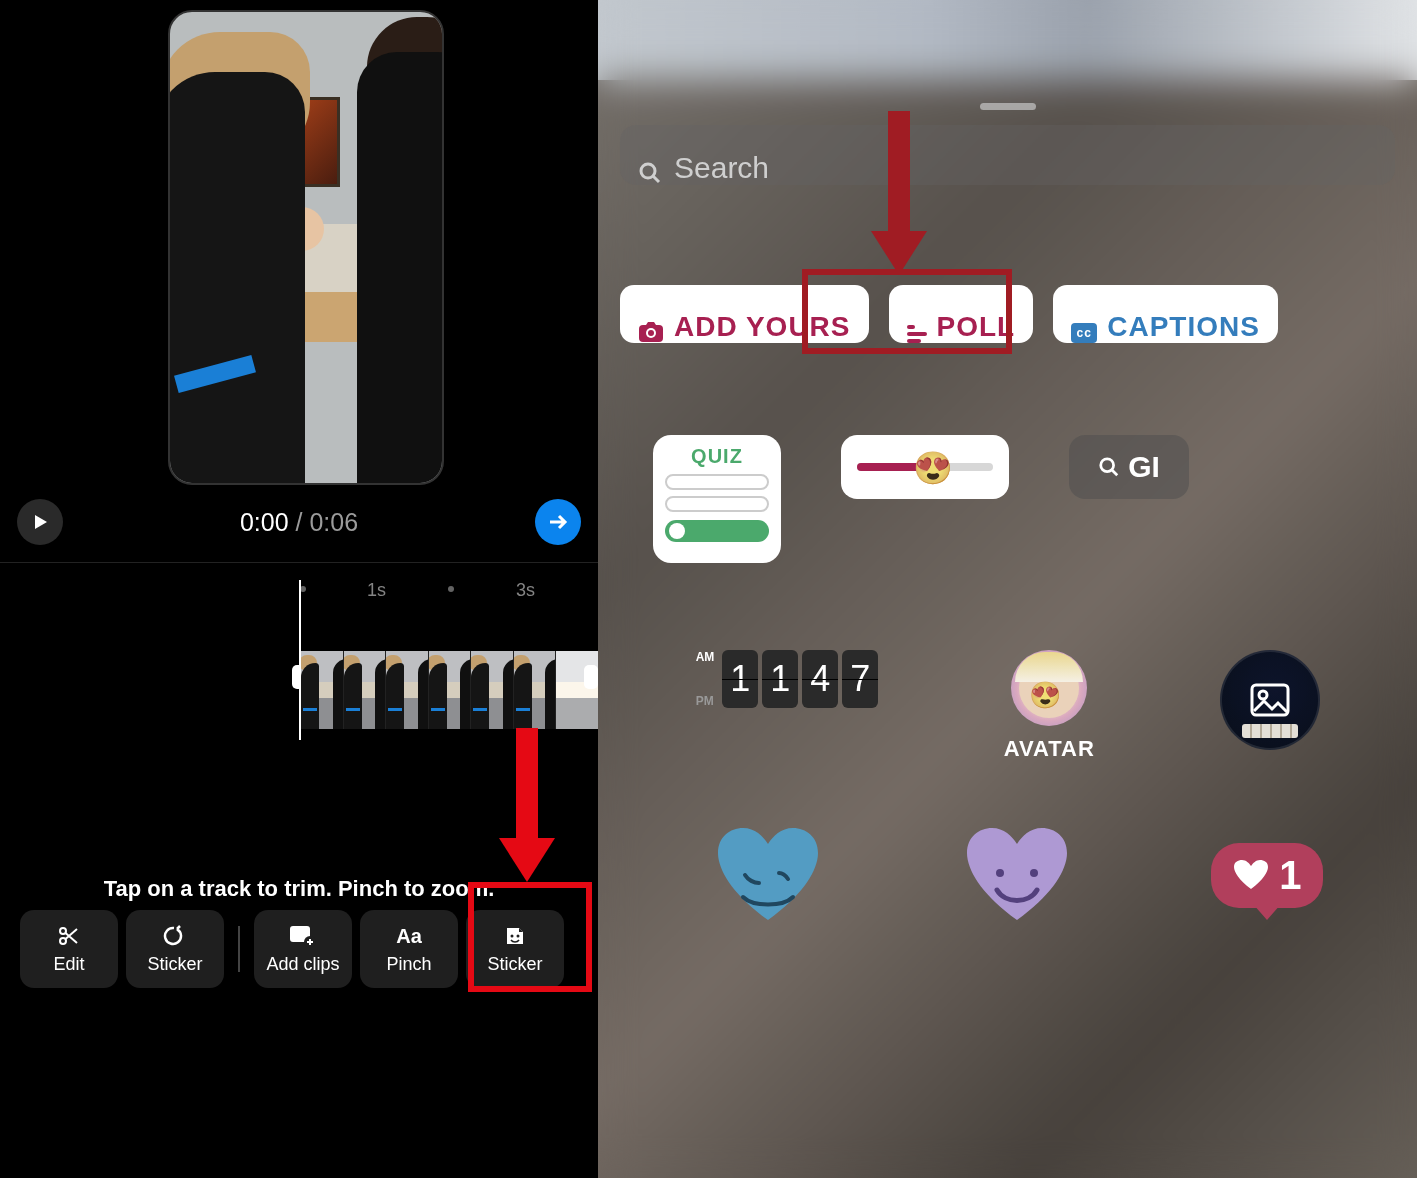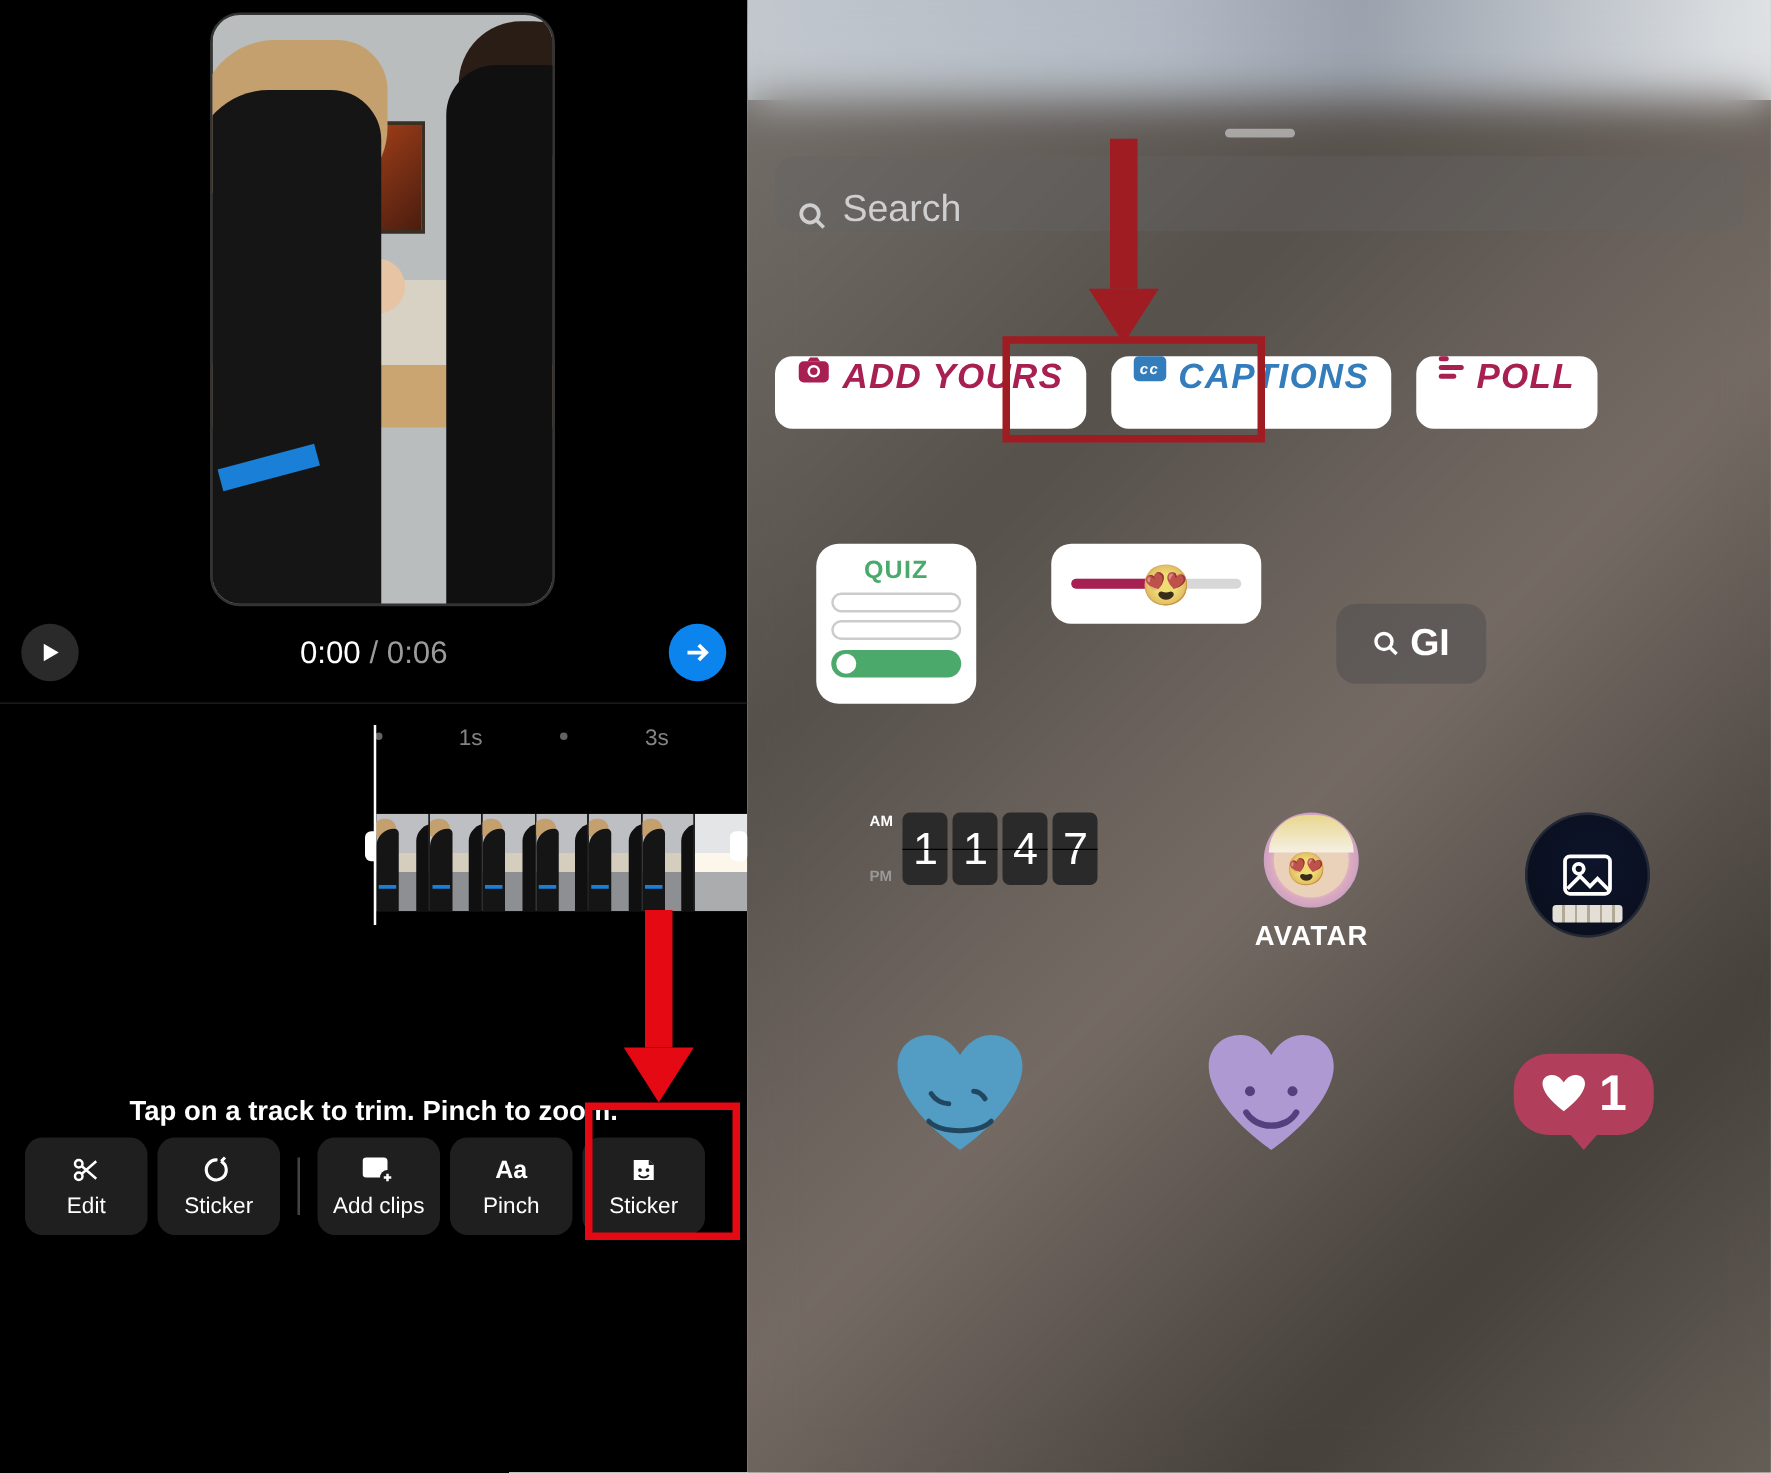--- a/index.html
+++ b/index.html
@@ -58,38 +58,38 @@
   .arrow-stem { width:22px; height:110px; background:#e50914; }
   .arrow-head { width:0; height:0; border-left:28px solid transparent; border-right:28px solid transparent; border-top:44px solid #e50914; position:relative; left:-17px; }
 
   
   .sheet { position:absolute; left:0; right:0; top:95px; bottom:0; }
   .grabber { position:absolute; left:50%; top:8px; width:56px; height:7px; background:rgba(200,200,200,.7); border-radius:4px; transform:translateX(-50%); }
   .search-bar { position:absolute; left:22px; right:22px; top:30px; height:60px; background:rgba(100,100,100,.35); border-radius:16px; display:flex; align-items:flex-end; padding:0 18px; gap:12px; color:#cfcfcf; font-size:30px; }
   .search-bar svg { width:24px; height:24px; stroke:#cfcfcf; stroke-width:3; fill:none; }
 
   .chips { position:absolute; left:22px; top:190px; display:flex; gap:20px; }
-  .chip { background:#fff; border-radius:14px; height:58px; display:flex; align-items:flex-start; padding:0 18px; gap:10px; font-size:28px; font-weight:800; letter-spacing:1px;font-style:italic; }
+  .chip { background:#fff; border-radius:14px; height:58px; display:flex; align-items:flex-end; padding:0 18px; gap:10px; font-size:28px; font-weight:800; letter-spacing:1px; }
   .chip.pink { color:#ec0a5c; }
   .chip.blue { color:#0b84ee; }
   .cc-badge { width:26px; height:20px; background:#0b84ee; color:#fff; font-size:12px; font-weight:900; border-radius:4px; display:flex; align-items:center; justify-content:center; }
   .poll-ico { display:flex; flex-direction:column; gap:3px; }
   .poll-ico div { height:4px; background:#ec0a5c; border-radius:2px; }
 
   .row2 { position:absolute; left:55px; top:340px; display:flex; gap:60px; }
   .quiz { width:128px; height:128px; background:#fff; border-radius:18px; display:flex; flex-direction:column; align-items:center; padding:10px 12px 8px; }
   .quiz .q { color:#1db954; font-weight:900; font-size:20px; letter-spacing:1px; }
   .quiz .opt { width:100%; height:16px; border:2px solid #ccc; border-radius:10px; margin-top:6px; }
   .quiz .sel { width:100%; height:22px; background:#1db954; border-radius:12px; margin-top:8px; position:relative; }
   .quiz .sel::before { content:""; position:absolute; left:4px; top:3px; width:16px; height:16px; border-radius:50%; background:#fff; }
   .slider-card { width:168px; height:64px; background:#fff; border-radius:16px; position:relative; }
   .slider-card .track { position:absolute; left:16px; right:16px; top:28px; height:8px; background:#d7d7d7; border-radius:5px; }
   .slider-card .fill { position:absolute; left:16px; top:28px; height:8px; width:70px; background:#ec0a5c; border-radius:5px; }
   .slider-card .emo { position:absolute; left:72px; top:14px; font-size:32px; }
-  .gif-btn { width:120px; height:64px; background:rgba(80,80,80,.55); border-radius:16px; display:flex; align-items:center; justify-content:center; gap:8px; color:#fff; font-size:30px; font-weight:700;margin-top:48px; }
+  .gif-btn { width:120px; height:64px; background:rgba(80,80,80,.55); border-radius:16px; display:flex; align-items:center; justify-content:center; gap:8px; color:#fff; font-size:30px; font-weight:700; }
   .gif-btn svg { width:22px; height:22px; stroke:#fff; stroke-width:3; fill:none; }
 
   .row3 { position:absolute; left:35px; top:555px; width:750px; display:flex; justify-content:space-around; align-items:flex-start; }
   .clock { display:flex; gap:4px; align-items:center; }
   .flip { width:36px; height:58px; background:#2a2a2a; border-radius:6px; color:#fff; font-size:36px; font-weight:500; display:flex; align-items:center; justify-content:center; position:relative; }
   .flip::after { content:""; position:absolute; left:0; right:0; top:50%; height:1px; background:#000; }
   .ampm { display:flex; flex-direction:column; justify-content:space-between; height:58px; margin-right:4px; }
   .ampm span { color:#999; font-size:12px; font-weight:700; }
   .ampm .on { color:#fff; }
   .avatar-wrap { display:flex; flex-direction:column; align-items:center; gap:10px; }
@@ -284,31 +284,31 @@
       <div class="chips">
         <div class="chip pink">
           <svg width="26" height="22" viewBox="0 0 26 22" fill="#ec0a5c">
               <rect x="1" y="4" width="24" height="17" rx="4"></rect>
               <circle cx="13" cy="12" r="5" fill="#fff"></circle>
               <circle cx="13" cy="12" r="3" fill="#ec0a5c"></circle>
               <path d="M8 4l2-3h6l2 3"></path>
             </svg>
           <span>ADD YOURS</span>
         </div>
-        <div class="chip blue">
-          <span class="cc-badge">cc</span>
-          <span>CAPTIONS</span>
-        </div>
         <div class="chip pink">
           <div class="poll-ico">
             <div style="width:8px"></div>
               <div style="width:20px"></div>
               <div style="width:14px"></div>
           </div>
           <span>POLL</span>
+        </div>
+        <div class="chip blue">
+          <span class="cc-badge">cc</span>
+          <span>CAPTIONS</span>
         </div>
       </div>
 
       <div class="red-box right-box"></div>
 
       <div class="row2">
         <div class="quiz">
           <div class="q">QUIZ</div>
           <div class="opt"></div>
             <div class="opt"></div>

